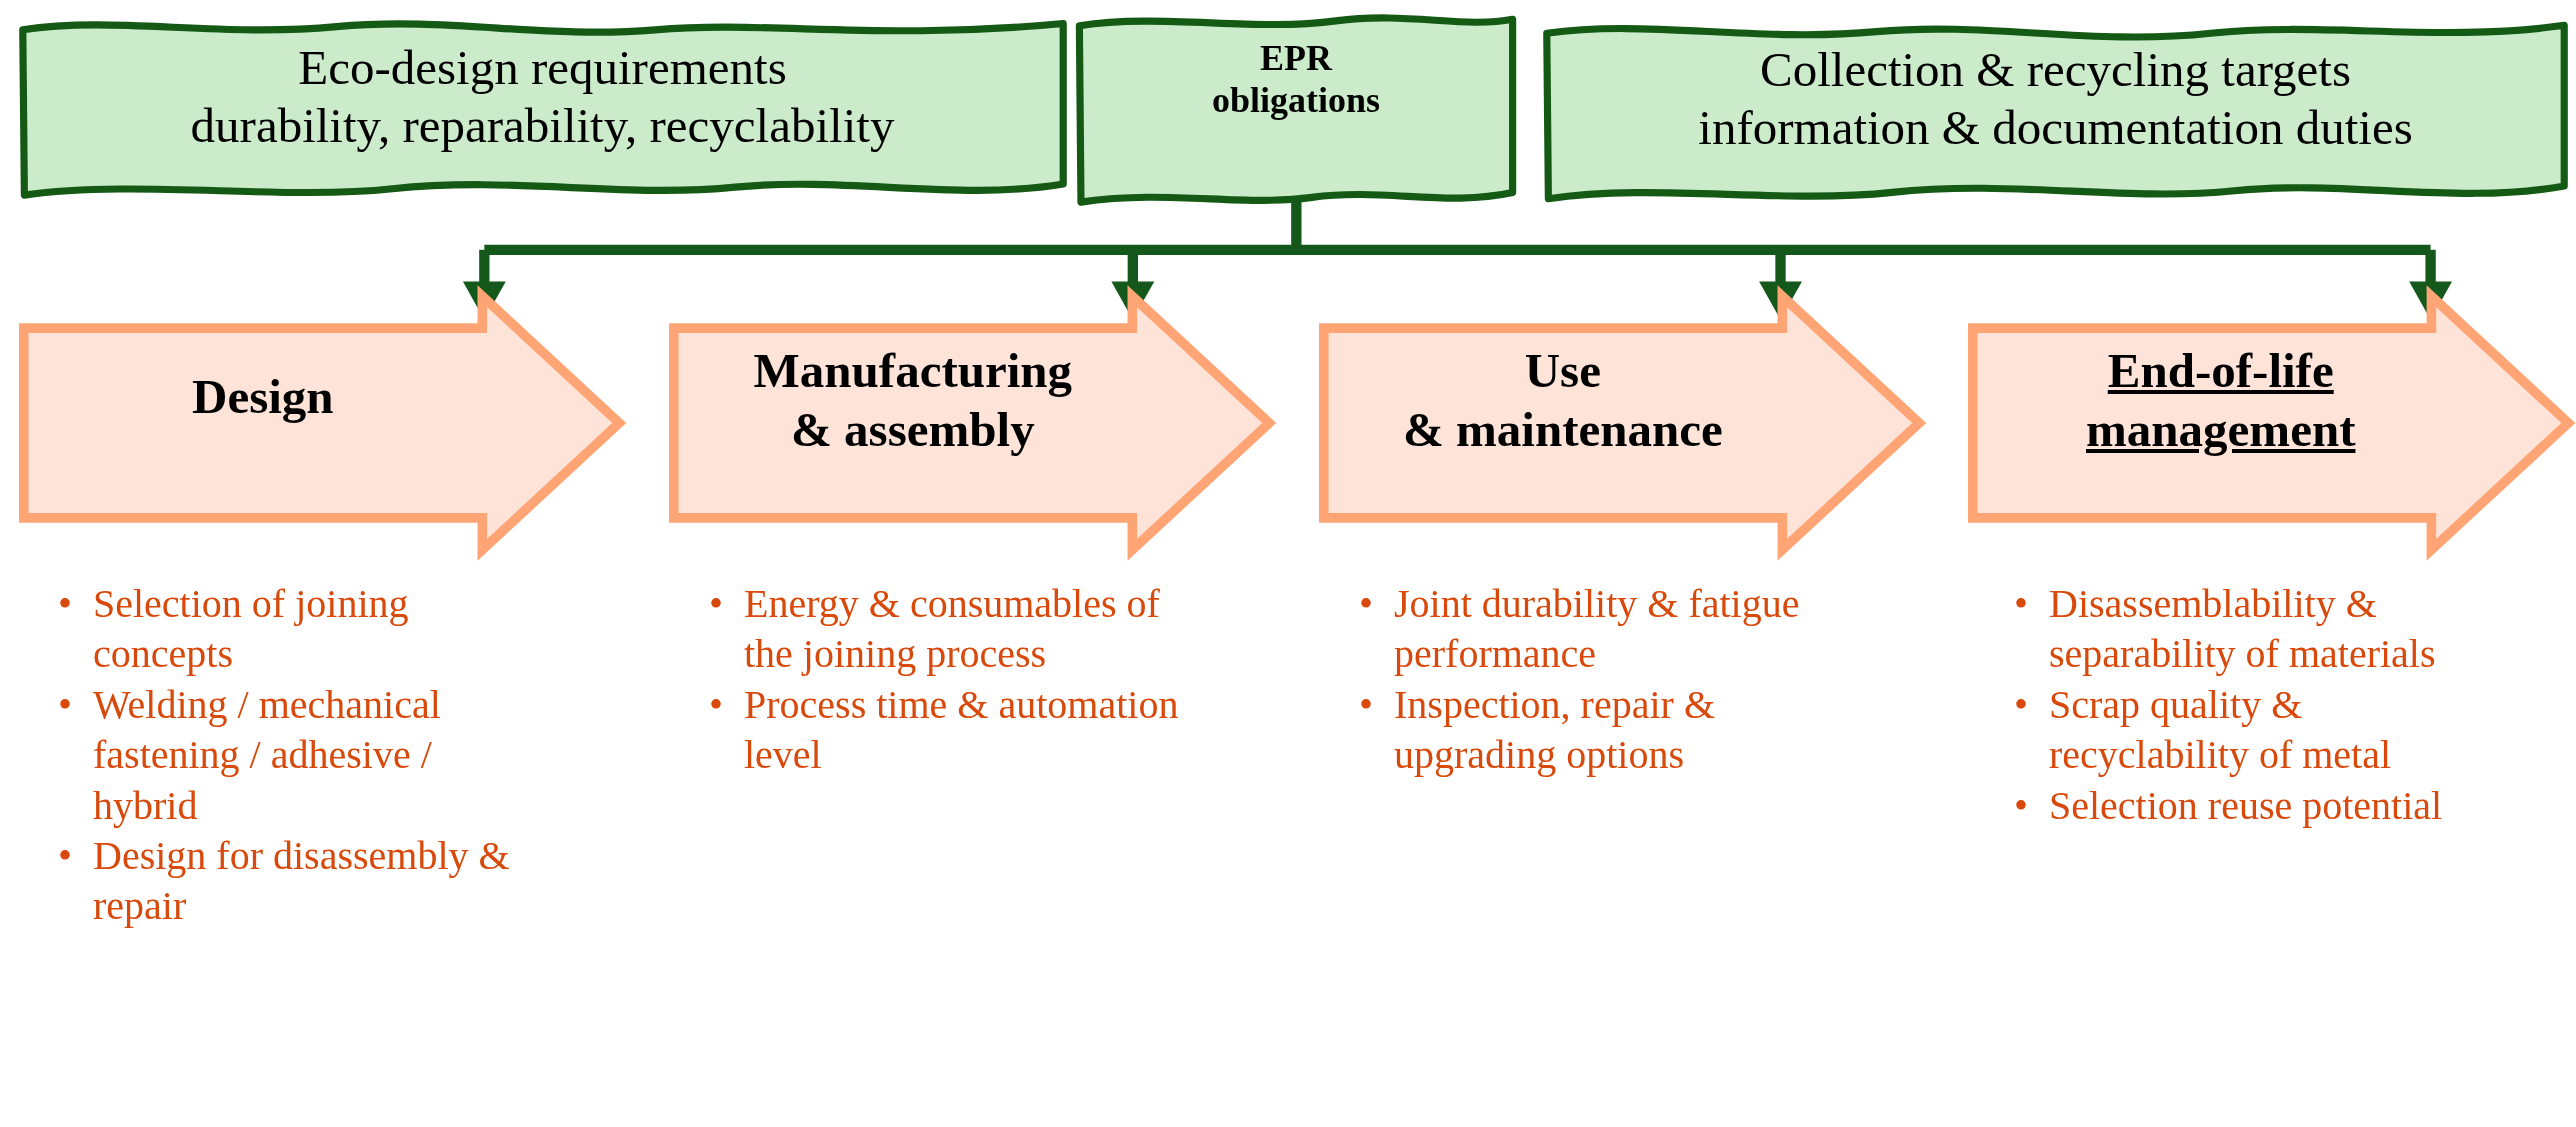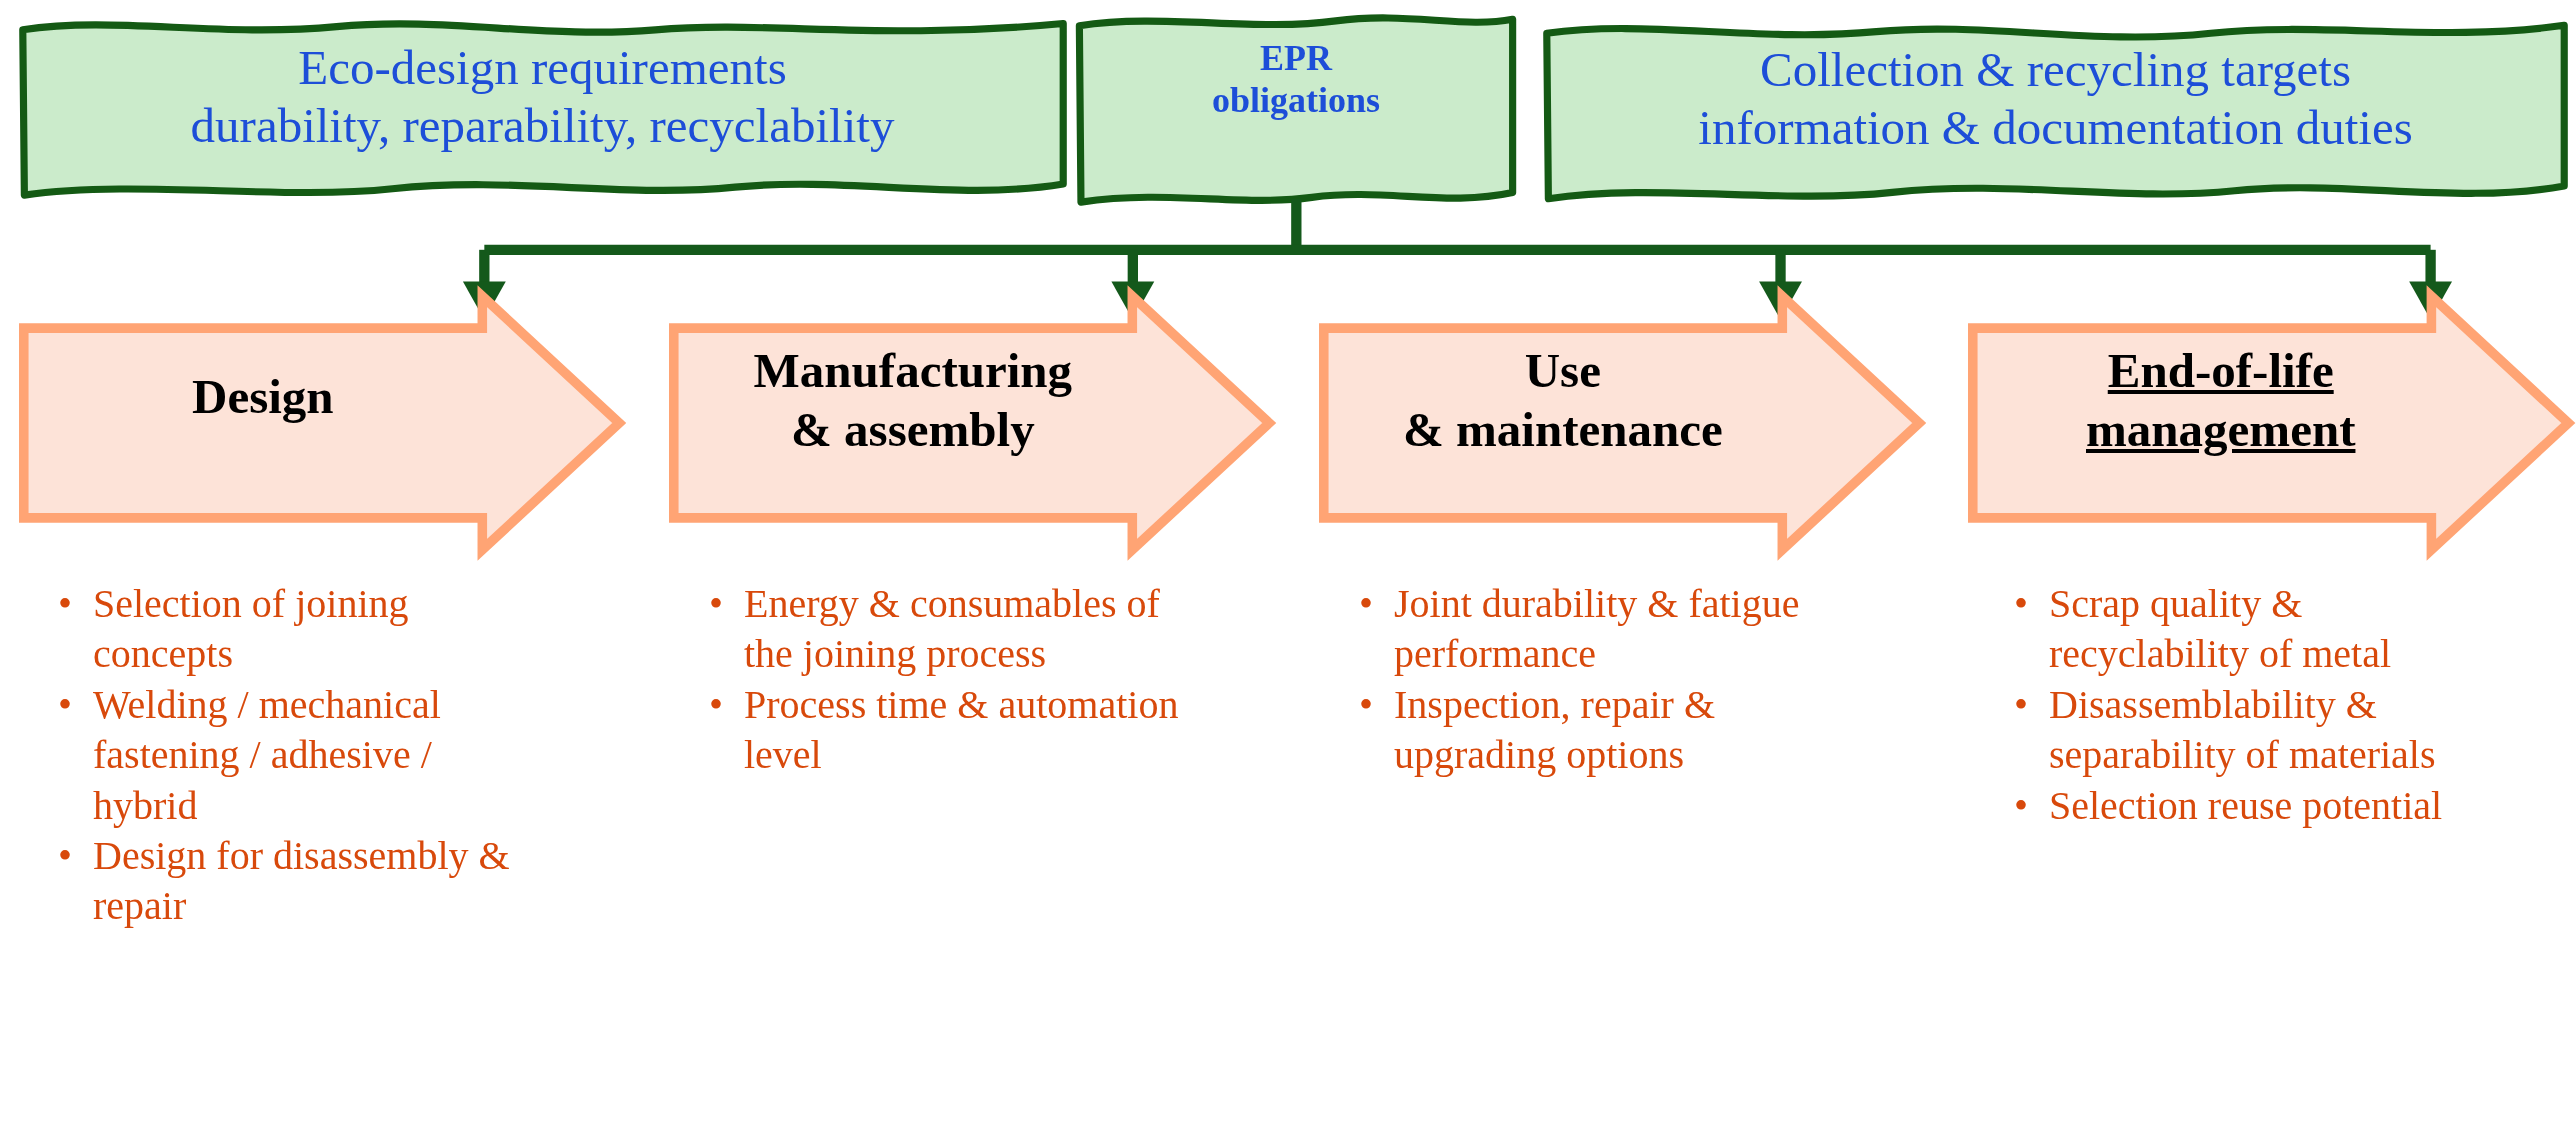--- a/index.html
+++ b/index.html
@@ -33,21 +33,21 @@
     top: 0;
     width: 100%;
     height: 100%;
     overflow: visible;
   }
   .banner-text {
     position: absolute;
     left: 0;
     right: 0;
     text-align: center;
-    color: #1d4ed8;
+    color: #000000;
     font-family: "Liberation Serif", "DejaVu Serif", serif;
     line-height: 1.18;
     white-space: pre-line;
     z-index: 2;
   }
 
   #banner-eco { left: 17.5px;   top: 6.4px;   width: 1050px; height: 205px; }
   #banner-eco .banner-text {
     top: 33px; font-size: 49px;
   }
@@ -248,19 +248,19 @@
     <li>Energy &amp; consumables of the joining process</li>
     <li>Process time &amp; automation level</li>
   </ul>
 
   <ul class="bullet-list" id="bullets-2">
     <li>Joint durability &amp; fatigue performance</li>
     <li>Inspection, repair &amp; upgrading options</li>
   </ul>
 
   <ul class="bullet-list" id="bullets-3">
+    <li>Disassemblability &amp; separability of materials</li>
     <li>Scrap quality &amp; recyclability of metal</li>
-    <li>Disassemblability &amp; separability of materials</li>
     <li>Selection reuse potential</li>
   </ul>
 
 </div>
 
 
 </body></html>

